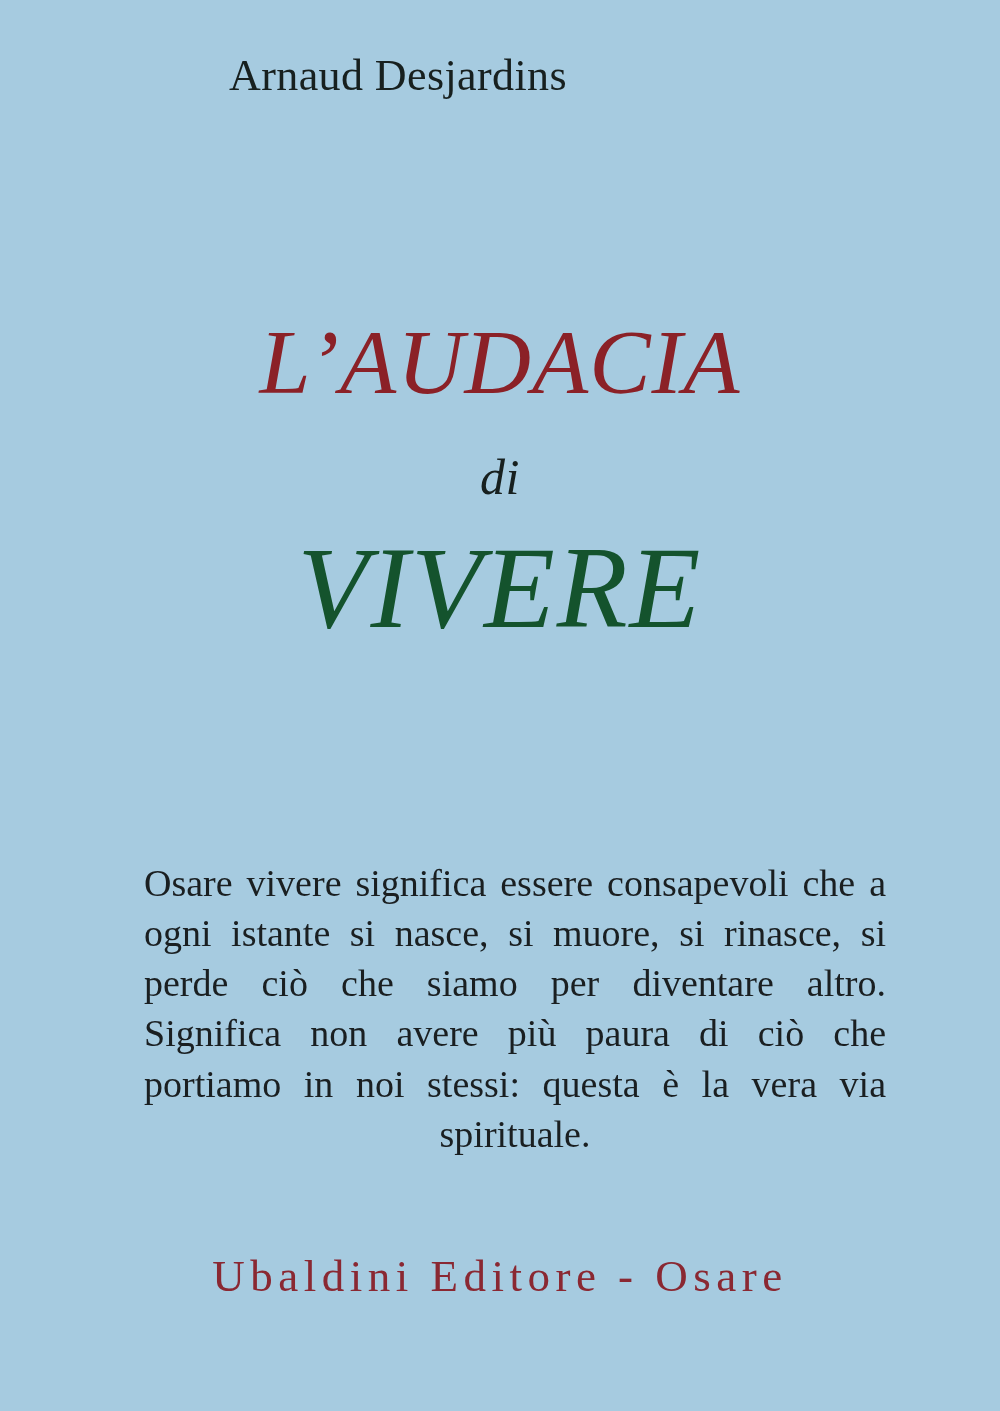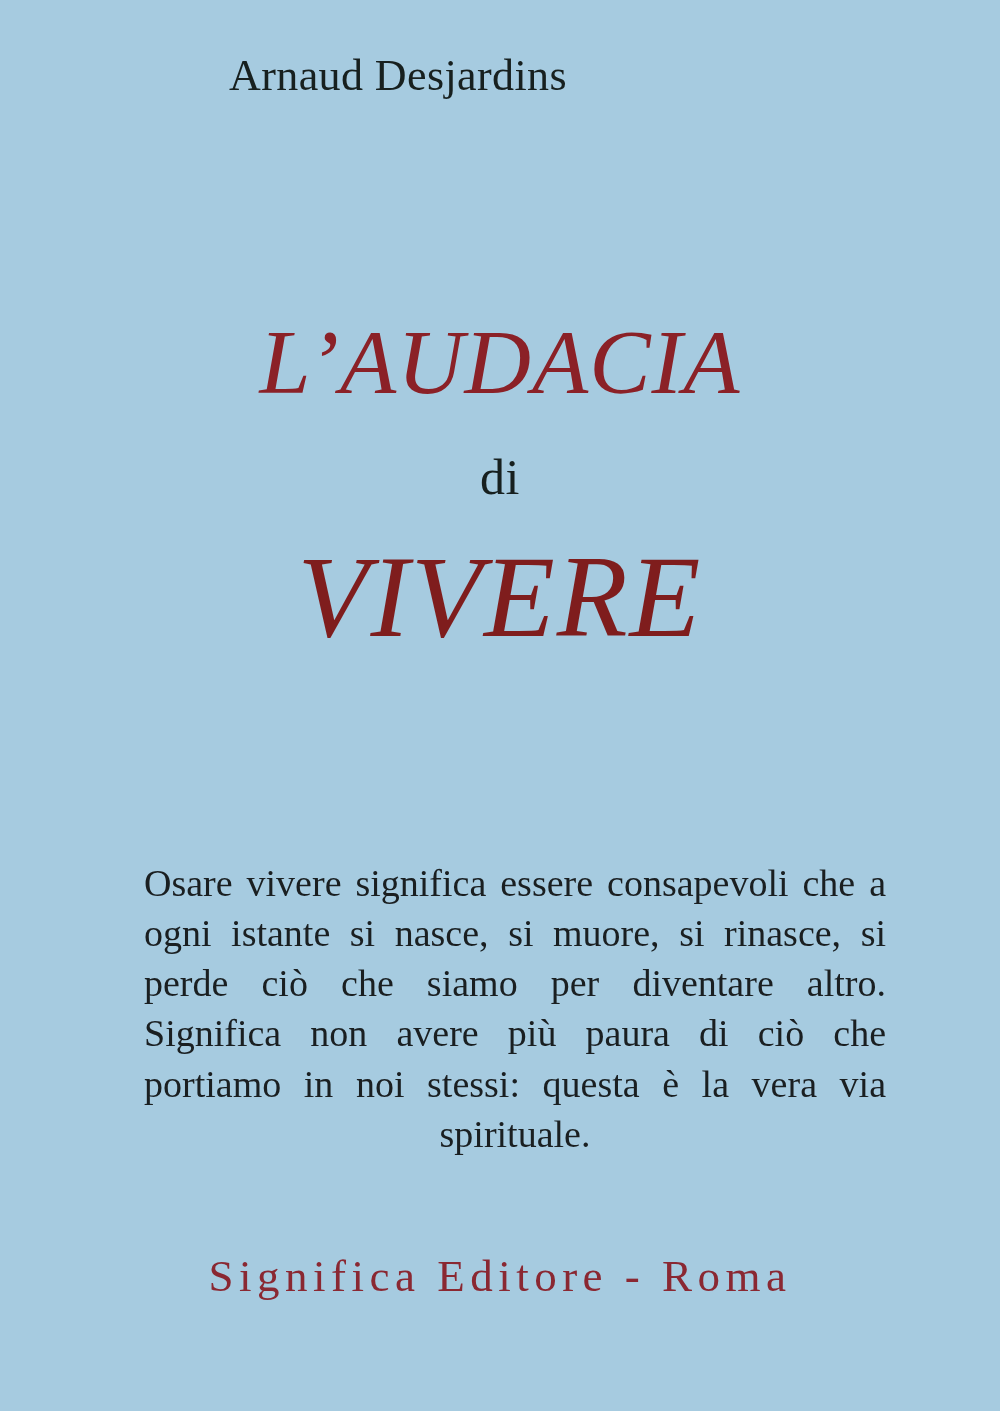--- a/index.html
+++ b/index.html
@@ -52,37 +52,38 @@
     font-weight: 400;
     font-size: 92px;
     line-height: 1.0;
     color: #8b2127;
     letter-spacing: 1px;
     margin: 0;
   }
 
   .title-conjunction {
     font-family: "Liberation Serif", "DejaVu Serif", serif;
+    font-style: italic;
     font-weight: 400;
     font-size: 50px;
     line-height: 1.0;
     color: #17201f;
     margin: 44px 0 0 0;
     letter-spacing: 0.5px;
   }
 
   .title-line-2 {
     font-family: "Liberation Serif", "DejaVu Serif", serif;
     font-style: italic;
     font-weight: 400;
     font-size: 116px;
     line-height: 1.0;
-    color: #7f1d1d;
+    color: #14532d;
     letter-spacing: 2px;
-    margin: 37px 0 0 0;
+    margin: 28px 0 0 0;
   }
 
   
   .blurb {
     position: absolute;
     top: 858px;
     left: 144px;
     width: 742px;
     font-family: "Liberation Serif", "DejaVu Serif", serif;
     font-size: 38px;
@@ -116,15 +117,15 @@
   <div class="author">Arnaud Desjardins</div>
 
   <div class="title-block">
     <div class="title-line-1">L’AUDACIA</div>
     <div class="title-conjunction">di</div>
     <div class="title-line-2">VIVERE</div>
   </div>
 
   <div class="blurb">Osare vivere significa essere consapevoli che a ogni istante si nasce, si muore, si rinasce, si perde ciò che siamo per diventare altro. Significa non avere più paura di ciò che portiamo in noi stessi: questa è la vera via spirituale.</div>
 
-  <div class="publisher">Significa Editore - Roma</div>
+  <div class="publisher">Ubaldini Editore - Osare</div>
 
 </div>
 
 </body></html>

